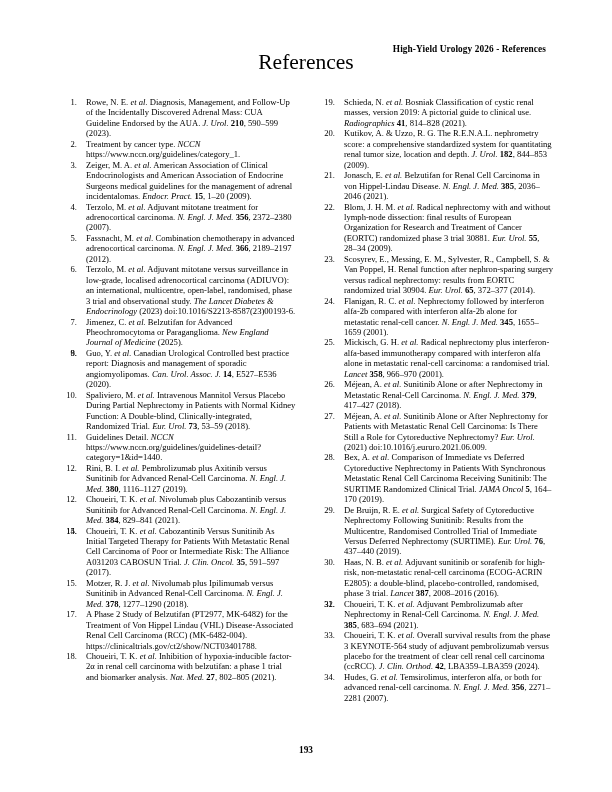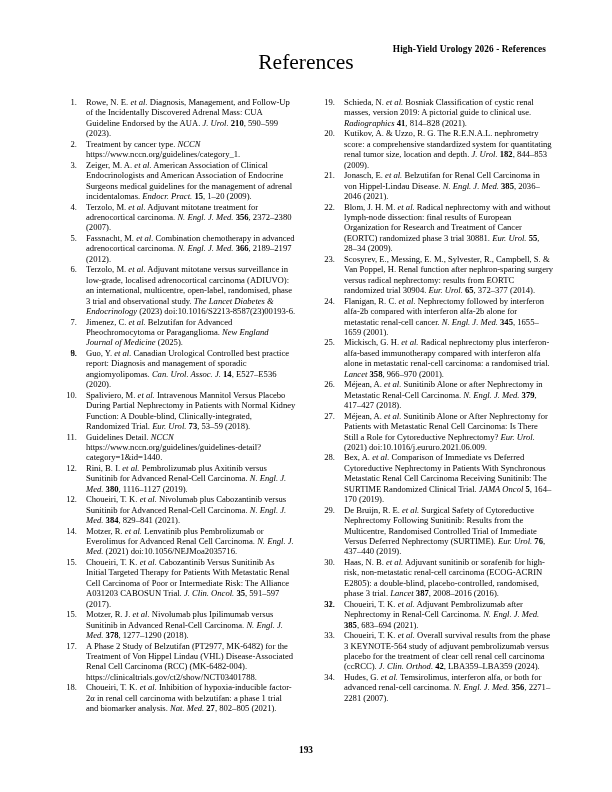--- a/index.html
+++ b/index.html
@@ -87,21 +87,21 @@
         <div class="ref"><span class="ref-num">4.</span><span><span>Terzolo, M. </span><span class="it">et al.</span><span> Adjuvant mitotane treatment for adrenocortical carcinoma. </span><span class="it">N. Engl. J. Med. </span><span class="bd">356</span><span>, 2372–2380 (2007).</span></span></div>
         <div class="ref"><span class="ref-num">5.</span><span><span>Fassnacht, M. </span><span class="it">et al.</span><span> Combination chemotherapy in advanced adrenocortical carcinoma. </span><span class="it">N. Engl. J. Med. </span><span class="bd">366</span><span>, 2189–2197 (2012).</span></span></div>
         <div class="ref"><span class="ref-num">6.</span><span><span>Terzolo, M. </span><span class="it">et al.</span><span> Adjuvant mitotane versus surveillance in low-grade, localised adrenocortical carcinoma (ADIUVO): an international, multicentre, open-label, randomised, phase 3 trial and observational study. </span><span class="it">The Lancet Diabetes &amp; Endocrinology</span><span> (2023) doi:10.1016/S2213-8587(23)00193-6.</span></span></div>
         <div class="ref"><span class="ref-num">7.</span><span><span>Jimenez, C. </span><span class="it">et al.</span><span> Belzutifan for Advanced Pheochromocytoma or Paraganglioma. </span><span class="it">New England Journal of Medicine</span><span> (2025).</span></span></div>
         <div class="ref"><span class="ref-num">8.</span></div>
         <div class="ref"><span class="ref-num">9.</span><span><span>Guo, Y. </span><span class="it">et al.</span><span> Canadian Urological Controlled best practice report: Diagnosis and management of sporadic angiomyolipomas. </span><span class="it">Can. Urol. Assoc. J. </span><span class="bd">14</span><span>, E527–E536 (2020).</span></span></div>
         <div class="ref"><span class="ref-num">10.</span><span><span>Spaliviero, M. </span><span class="it">et al.</span><span> Intravenous Mannitol Versus Placebo During Partial Nephrectomy in Patients with Normal Kidney Function: A Double-blind, Clinically-integrated, Randomized Trial. </span><span class="it">Eur. Urol. </span><span class="bd">73</span><span>, 53–59 (2018).</span></span></div>
         <div class="ref"><span class="ref-num">11.</span><span><span>Guidelines Detail. </span><span class="it">NCCN </span><span>https://www.nccn.org/guidelines/guidelines-detail?category=1&amp;id=1440.</span></span></div>
         <div class="ref"><span class="ref-num">12.</span><span><span>Rini, B. I. </span><span class="it">et al.</span><span> Pembrolizumab plus Axitinib versus Sunitinib for Advanced Renal-Cell Carcinoma. </span><span class="it">N. Engl. J. Med. </span><span class="bd">380</span><span>, 1116–1127 (2019).</span></span></div>
         <div class="ref"><span class="ref-num">12.</span><span><span>Choueiri, T. K. </span><span class="it">et al.</span><span> Nivolumab plus Cabozantinib versus Sunitinib for Advanced Renal-Cell Carcinoma. </span><span class="it">N. Engl. J. Med. </span><span class="bd">384</span><span>, 829–841 (2021).</span></span></div>
-        <div class="ref"><span class="ref-num">14.</span><span><span>Motzer, R. </span><span class="it">et al.</span><span> Lenvatinib plus Pembrolizumab or Everolimus for Advanced Renal Cell Carcinoma. </span><span class="it">N. Engl. J. Med.</span><span> (2021) doi:10.1056/NEJMoa2035716.</span></span></div>
+        <div class="ref"><span class="ref-num">14.</span></div>
         <div class="ref"><span class="ref-num">15.</span><span><span>Choueiri, T. K. </span><span class="it">et al.</span><span> Cabozantinib Versus Sunitinib As Initial Targeted Therapy for Patients With Metastatic Renal Cell Carcinoma of Poor or Intermediate Risk: The Alliance A031203 CABOSUN Trial. </span><span class="it">J. Clin. Oncol. </span><span class="bd">35</span><span>, 591–597 (2017).</span></span></div>
         <div class="ref"><span class="ref-num">15.</span><span><span>Motzer, R. J. </span><span class="it">et al.</span><span> Nivolumab plus Ipilimumab versus Sunitinib in Advanced Renal-Cell Carcinoma. </span><span class="it">N. Engl. J. Med. </span><span class="bd">378</span><span>, 1277–1290 (2018).</span></span></div>
         <div class="ref"><span class="ref-num">17.</span><span><span>A Phase 2 Study of Belzutifan (PT2977, MK-6482) for the Treatment of Von Hippel Lindau (VHL) Disease-Associated Renal Cell Carcinoma (RCC) (MK-6482-004). https://clinicaltrials.gov/ct2/show/NCT03401788.</span></span></div>
         <div class="ref"><span class="ref-num">18.</span><span><span>Choueiri, T. K. </span><span class="it">et al.</span><span> Inhibition of hypoxia-inducible factor-2α in renal cell carcinoma with belzutifan: a phase 1 trial and biomarker analysis. </span><span class="it">Nat. Med. </span><span class="bd">27</span><span>, 802–805 (2021).</span></span></div>
       </div>
     <div class="col">
         <div class="ref"><span class="ref-num">19.</span><span><span>Schieda, N. </span><span class="it">et al.</span><span> Bosniak Classification of cystic renal masses, version 2019: A pictorial guide to clinical use. </span><span class="it">Radiographics </span><span class="bd">41</span><span>, 814–828 (2021).</span></span></div>
         <div class="ref"><span class="ref-num">20.</span><span><span>Kutikov, A. &amp; Uzzo, R. G. The R.E.N.A.L. nephrometry score: a comprehensive standardized system for quantitating renal tumor size, location and depth. </span><span class="it">J. Urol. </span><span class="bd">182</span><span>, 844–853 (2009).</span></span></div>
         <div class="ref"><span class="ref-num">21.</span><span><span>Jonasch, E. </span><span class="it">et al.</span><span> Belzutifan for Renal Cell Carcinoma in von Hippel-Lindau Disease. </span><span class="it">N. Engl. J. Med. </span><span class="bd">385</span><span>, 2036–2046 (2021).</span></span></div>
         <div class="ref"><span class="ref-num">22.</span><span><span>Blom, J. H. M. </span><span class="it">et al.</span><span> Radical nephrectomy with and without lymph-node dissection: final results of European Organization for Research and Treatment of Cancer (EORTC) randomized phase 3 trial 30881. </span><span class="it">Eur. Urol. </span><span class="bd">55</span><span>, 28–34 (2009).</span></span></div>

